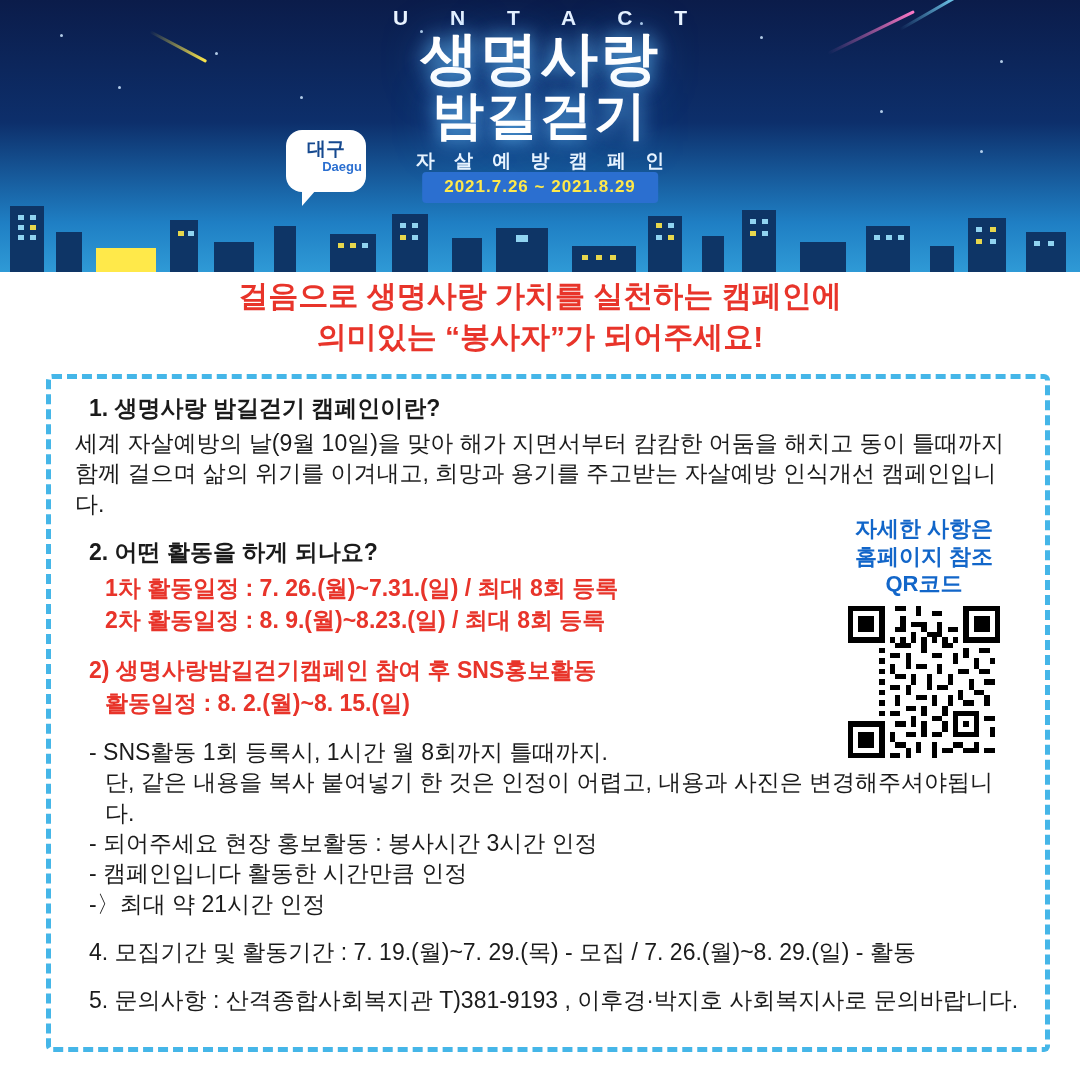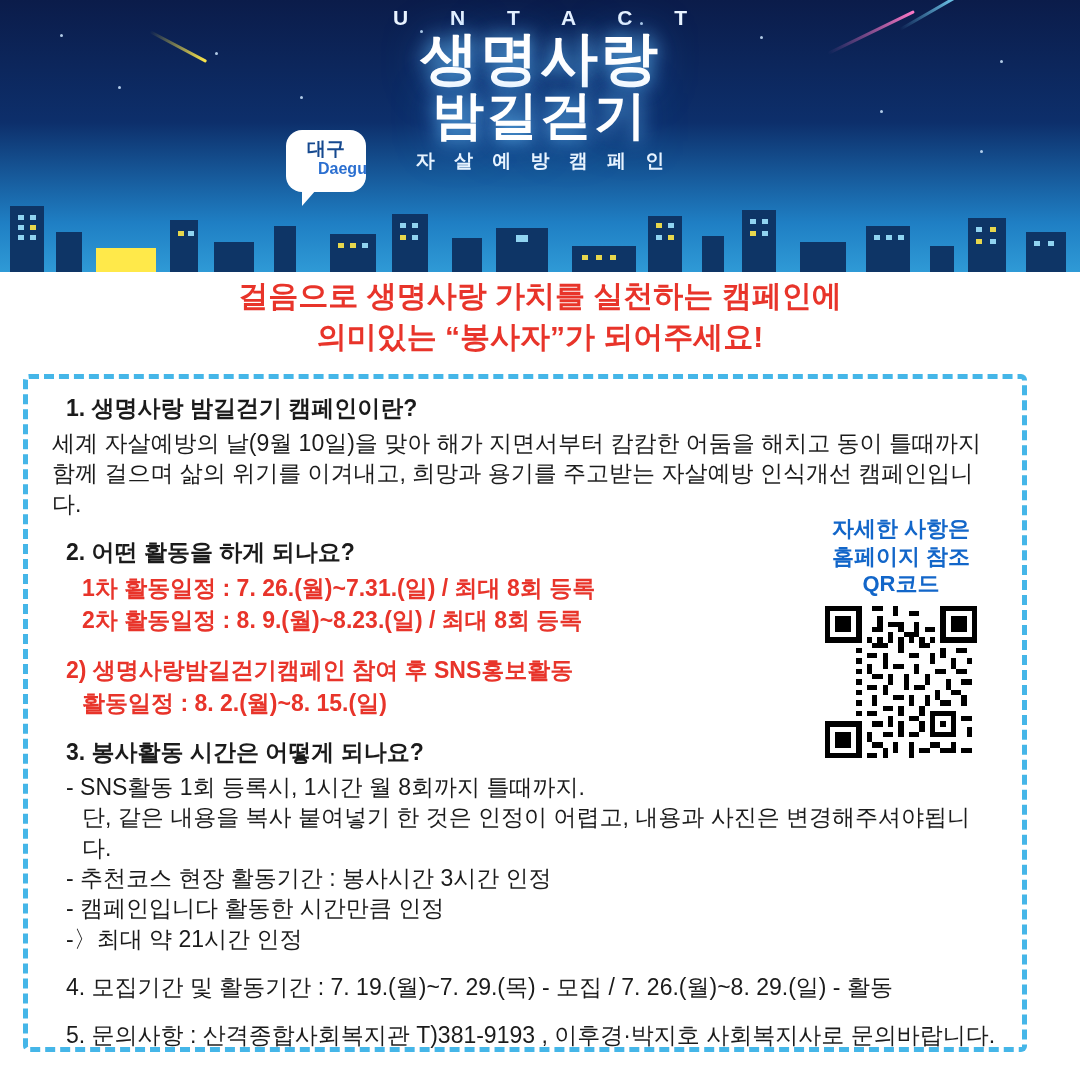--- a/index.html
+++ b/index.html
@@ -111,21 +111,21 @@
   }
   .bubble:after {
     content: "";
     position: absolute;
     left: 16px; bottom: -14px;
     border-width: 16px 14px 0 0;
     border-style: solid;
     border-color: #ffffff transparent transparent transparent;
   }
   .bubble .kr { font-size: 19px; display: block; }
-  .bubble .en { font-size: 16px; display: block; color: #2b6fd0; margin-left: 32px; }
+  .bubble .en { font-size: 13px; display: block; color: #2b6fd0; margin-left: 32px; }
 
   .skyline {
     position: absolute;
     left: 0; bottom: 0;
     width: 1080px; height: 82px;
   }
   .bld {
     position: absolute;
     bottom: 0;
     background: #0e3566;
@@ -145,21 +145,21 @@
     text-align: center;
     color: #e8342a;
     font-weight: bold;
     font-size: 30px;
     line-height: 1.35;
   }
 
   
   .box {
     position: absolute;
-    left: 23px; top: 374px;
+    left: 46px; top: 374px;
     width: 1004px; height: 678px;
     border: 5px dashed #45b6e8;
     border-radius: 6px;
     box-sizing: border-box;
     padding: 14px 24px 0 24px;
   }
   .q {
     color: #1b1b1b;
     font-size: 23px;
     font-weight: bold;
@@ -223,20 +223,21 @@
     <div class="star" style="left:640px; top:22px;"></div>
 
     <div class="shoot" style="left:150px; top:30px; width:64px; background:linear-gradient(90deg, rgba(255,230,90,0), #ffe94a); transform:rotate(28deg);"></div>
     <div class="shoot" style="left:828px; top:52px; width:96px; background:linear-gradient(90deg, rgba(255,120,200,0), #ff79c8); transform:rotate(-26deg);"></div>
     <div class="shoot" style="left:900px; top:28px; width:70px; background:linear-gradient(90deg, rgba(120,220,255,0), #7adcff); transform:rotate(-30deg);"></div>
 
     <div class="untact">U N T A C T</div>
     <div class="title-main">생명사랑</div>
     <div class="title-line2">밤길걷기</div>
     <div class="subtitle">자 살 예 방 캠 페 인</div>
+    <div class="date-badge">2021.7.26 ~ 2021.8.29</div>
 
     <div class="bubble">
       <span class="kr">대구</span>
       <span class="en">Daegu</span>
     </div>
 
     <div class="skyline">
       <div class="bld" style="left:10px; width:34px; height:66px;"></div>
       <div class="win" style="left:18px; bottom:52px;"></div>
         <div class="win" style="left:30px; bottom:52px;"></div>
@@ -322,24 +323,23 @@
     <p class="red indent2">1차 활동일정 : 7. 26.(월)~7.31.(일) / 최대 8회 등록</p>
     <p class="red indent2">2차 활동일정 : 8. 9.(월)~8.23.(일) / 최대 8회 등록</p>
 
     <div class="gap"></div>
 
     <p class="red indent1">2) 생명사랑밤길걷기캠페인 참여 후 SNS홍보활동</p>
     <p class="red indent2">활동일정 : 8. 2.(월)~8. 15.(일)</p>
 
     <div class="gap"></div>
 
-    <p class="q indent1">3. 봉사활동 시간은 어떻게 되나요?</p>
     <p class="p indent1">- SNS활동 1회 등록시, 1시간 월 8회까지 틀때까지.</p>
     <p class="p indent2">단, 같은 내용을 복사 붙여넣기 한 것은 인정이 어렵고, 내용과 사진은 변경해주셔야됩니다.</p>
-    <p class="p indent1">- 추천코스 현장 활동기간 : 봉사시간 3시간 인정</p>
+    <p class="p indent1">- 되어주세요 현장 홍보활동 : 봉사시간 3시간 인정</p>
     <p class="p indent1">- 캠페인입니다 활동한 시간만큼 인정</p>
     <p class="p indent1">-〉최대 약 21시간 인정</p>
 
     <div class="gap"></div>
 
     <p class="p indent1">4. 모집기간 및 활동기간 : 7. 19.(월)~7. 29.(목) - 모집 / 7. 26.(월)~8. 29.(일) - 활동</p>
 
     <div class="gap"></div>
 
     <p class="p indent1">5. 문의사항 : 산격종합사회복지관 T)381-9193 , 이후경·박지호 사회복지사로 문의바랍니다.</p>

